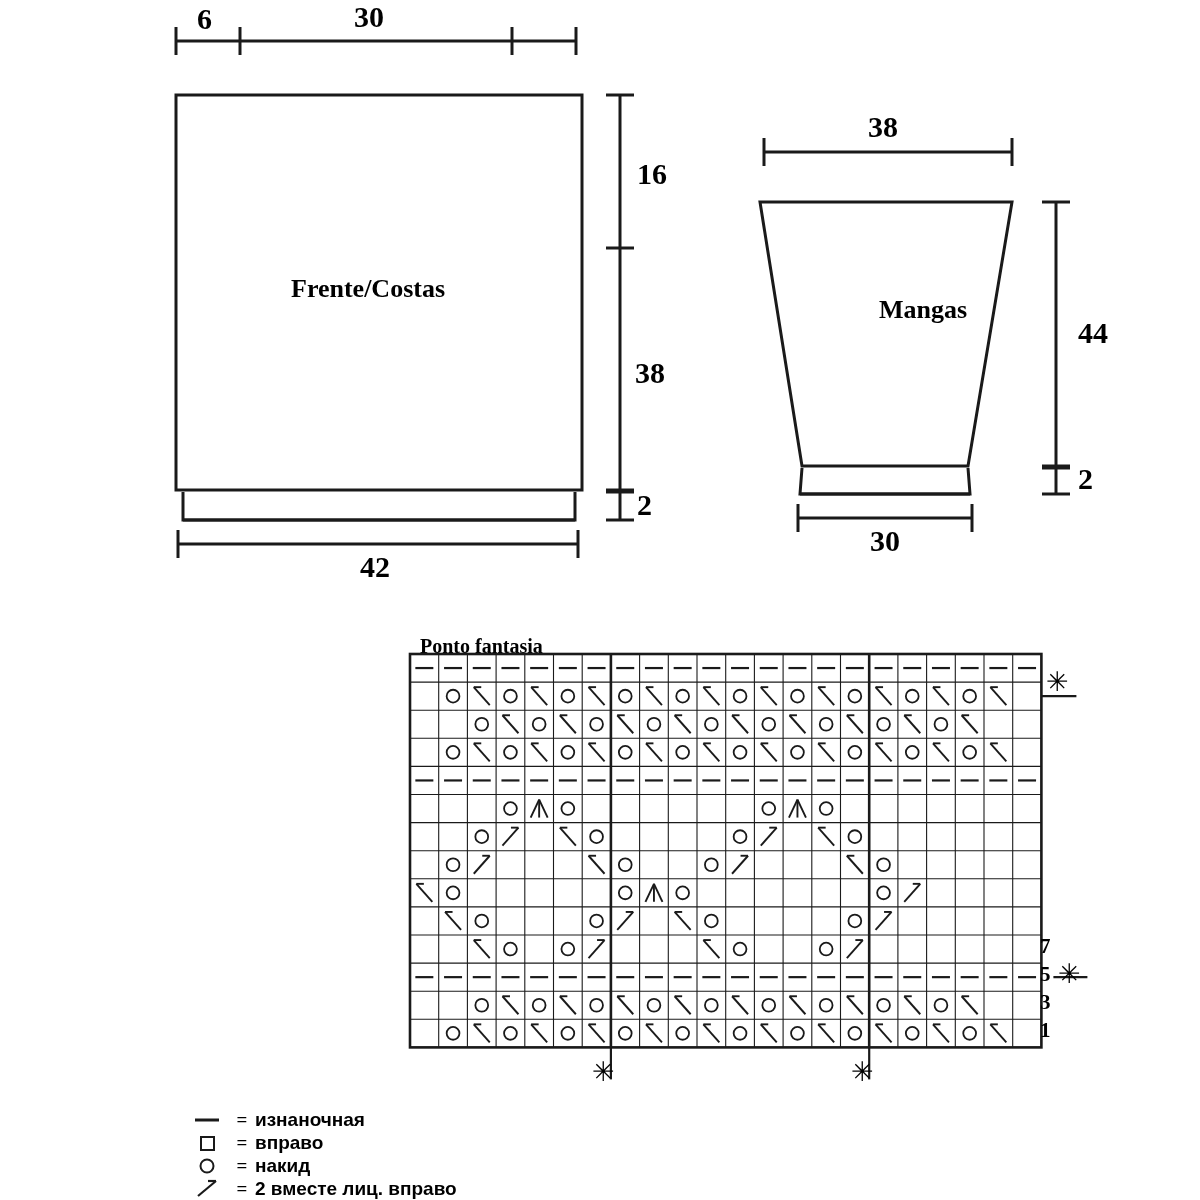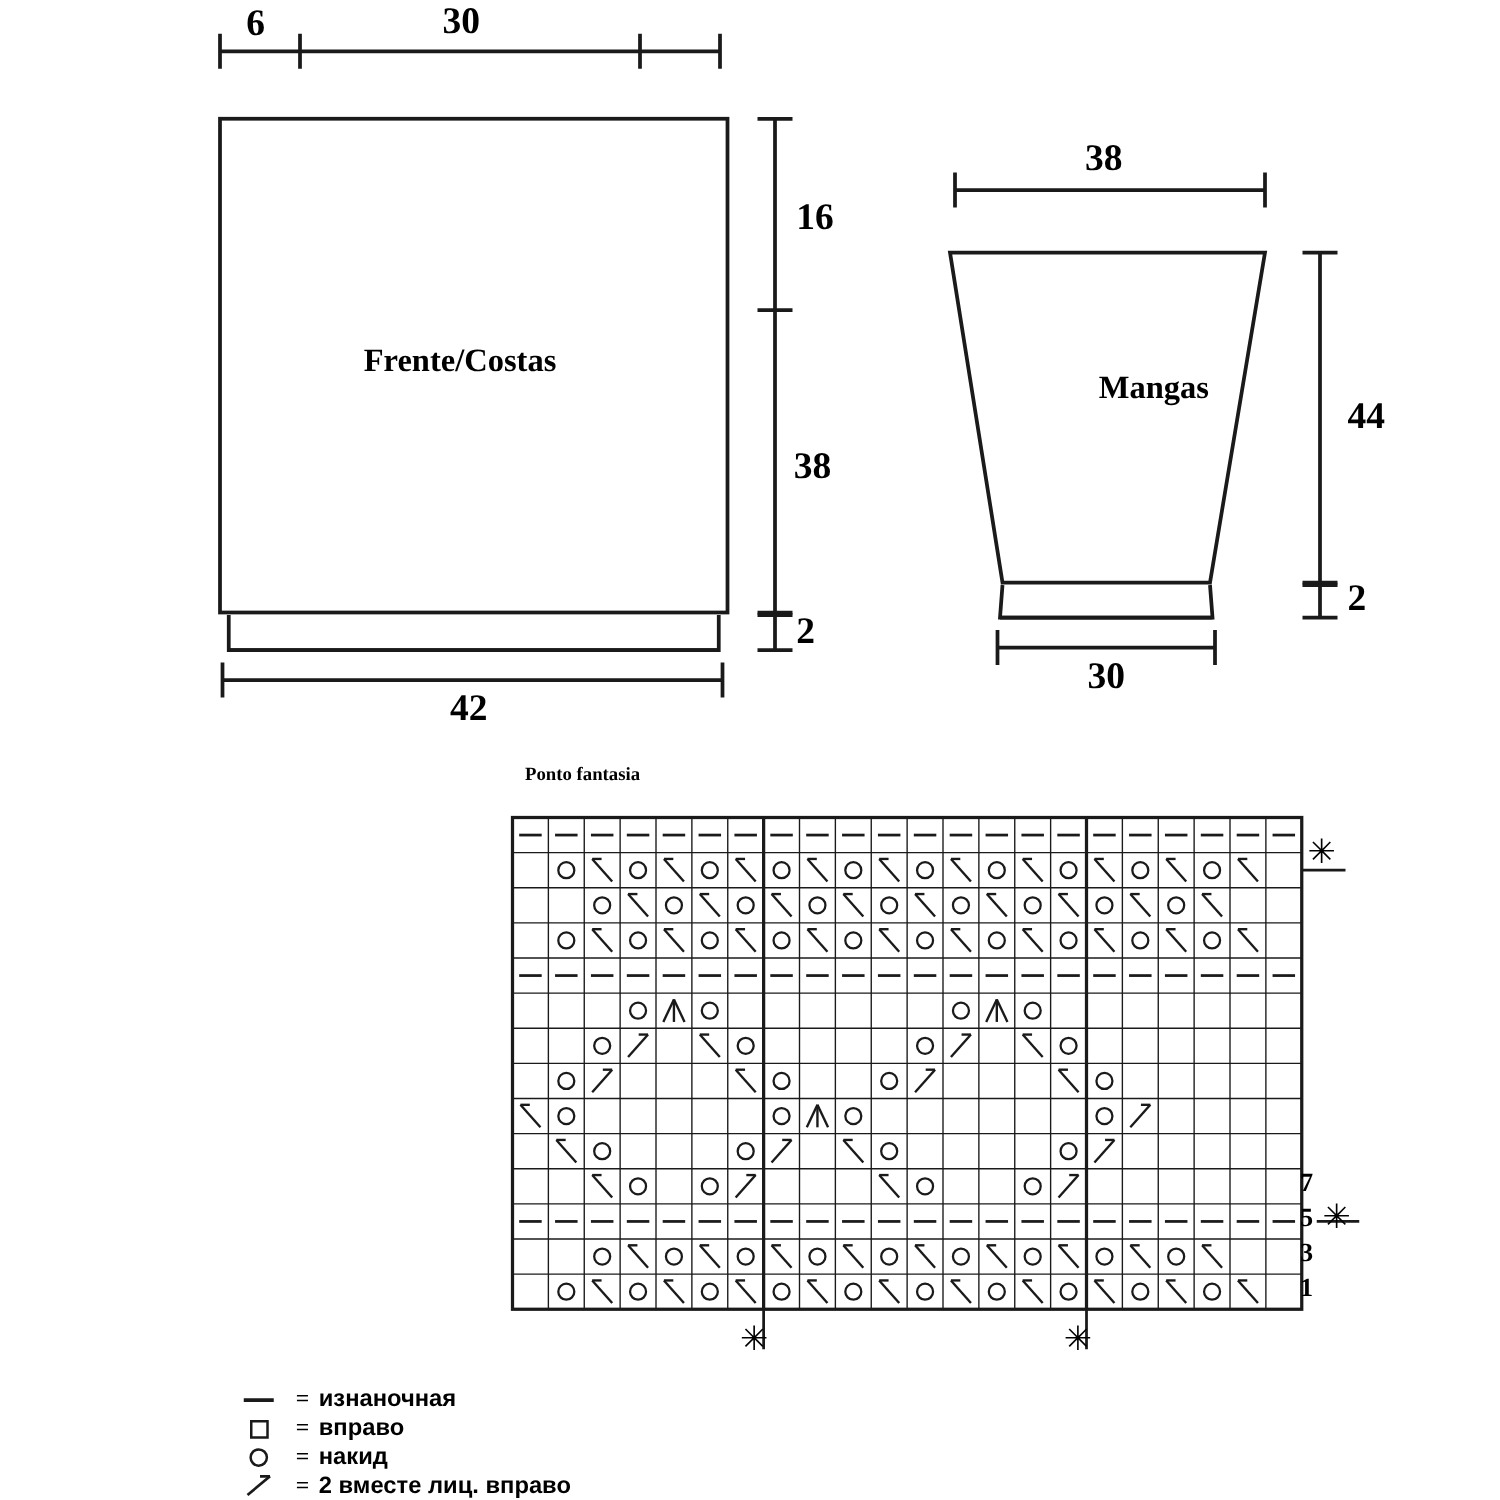--- a/index.html
+++ b/index.html
@@ -33,21 +33,22 @@
     font-weight: bold;
     white-space: nowrap;
   }
   .dim {
     font-size: 30px;
   }
   .piece-name {
     font-size: 26px;
   }
   .chart-title {
-    font-size: 15px;
+    font-size: 20px;
+    margin-top: 23px;
   }
   .row-num {
     font-size: 21px;
   }
   .star {
     font-size: 27px;
     font-family: "DejaVu Sans", sans-serif;
     font-weight: bold;
   }
   .legend {

